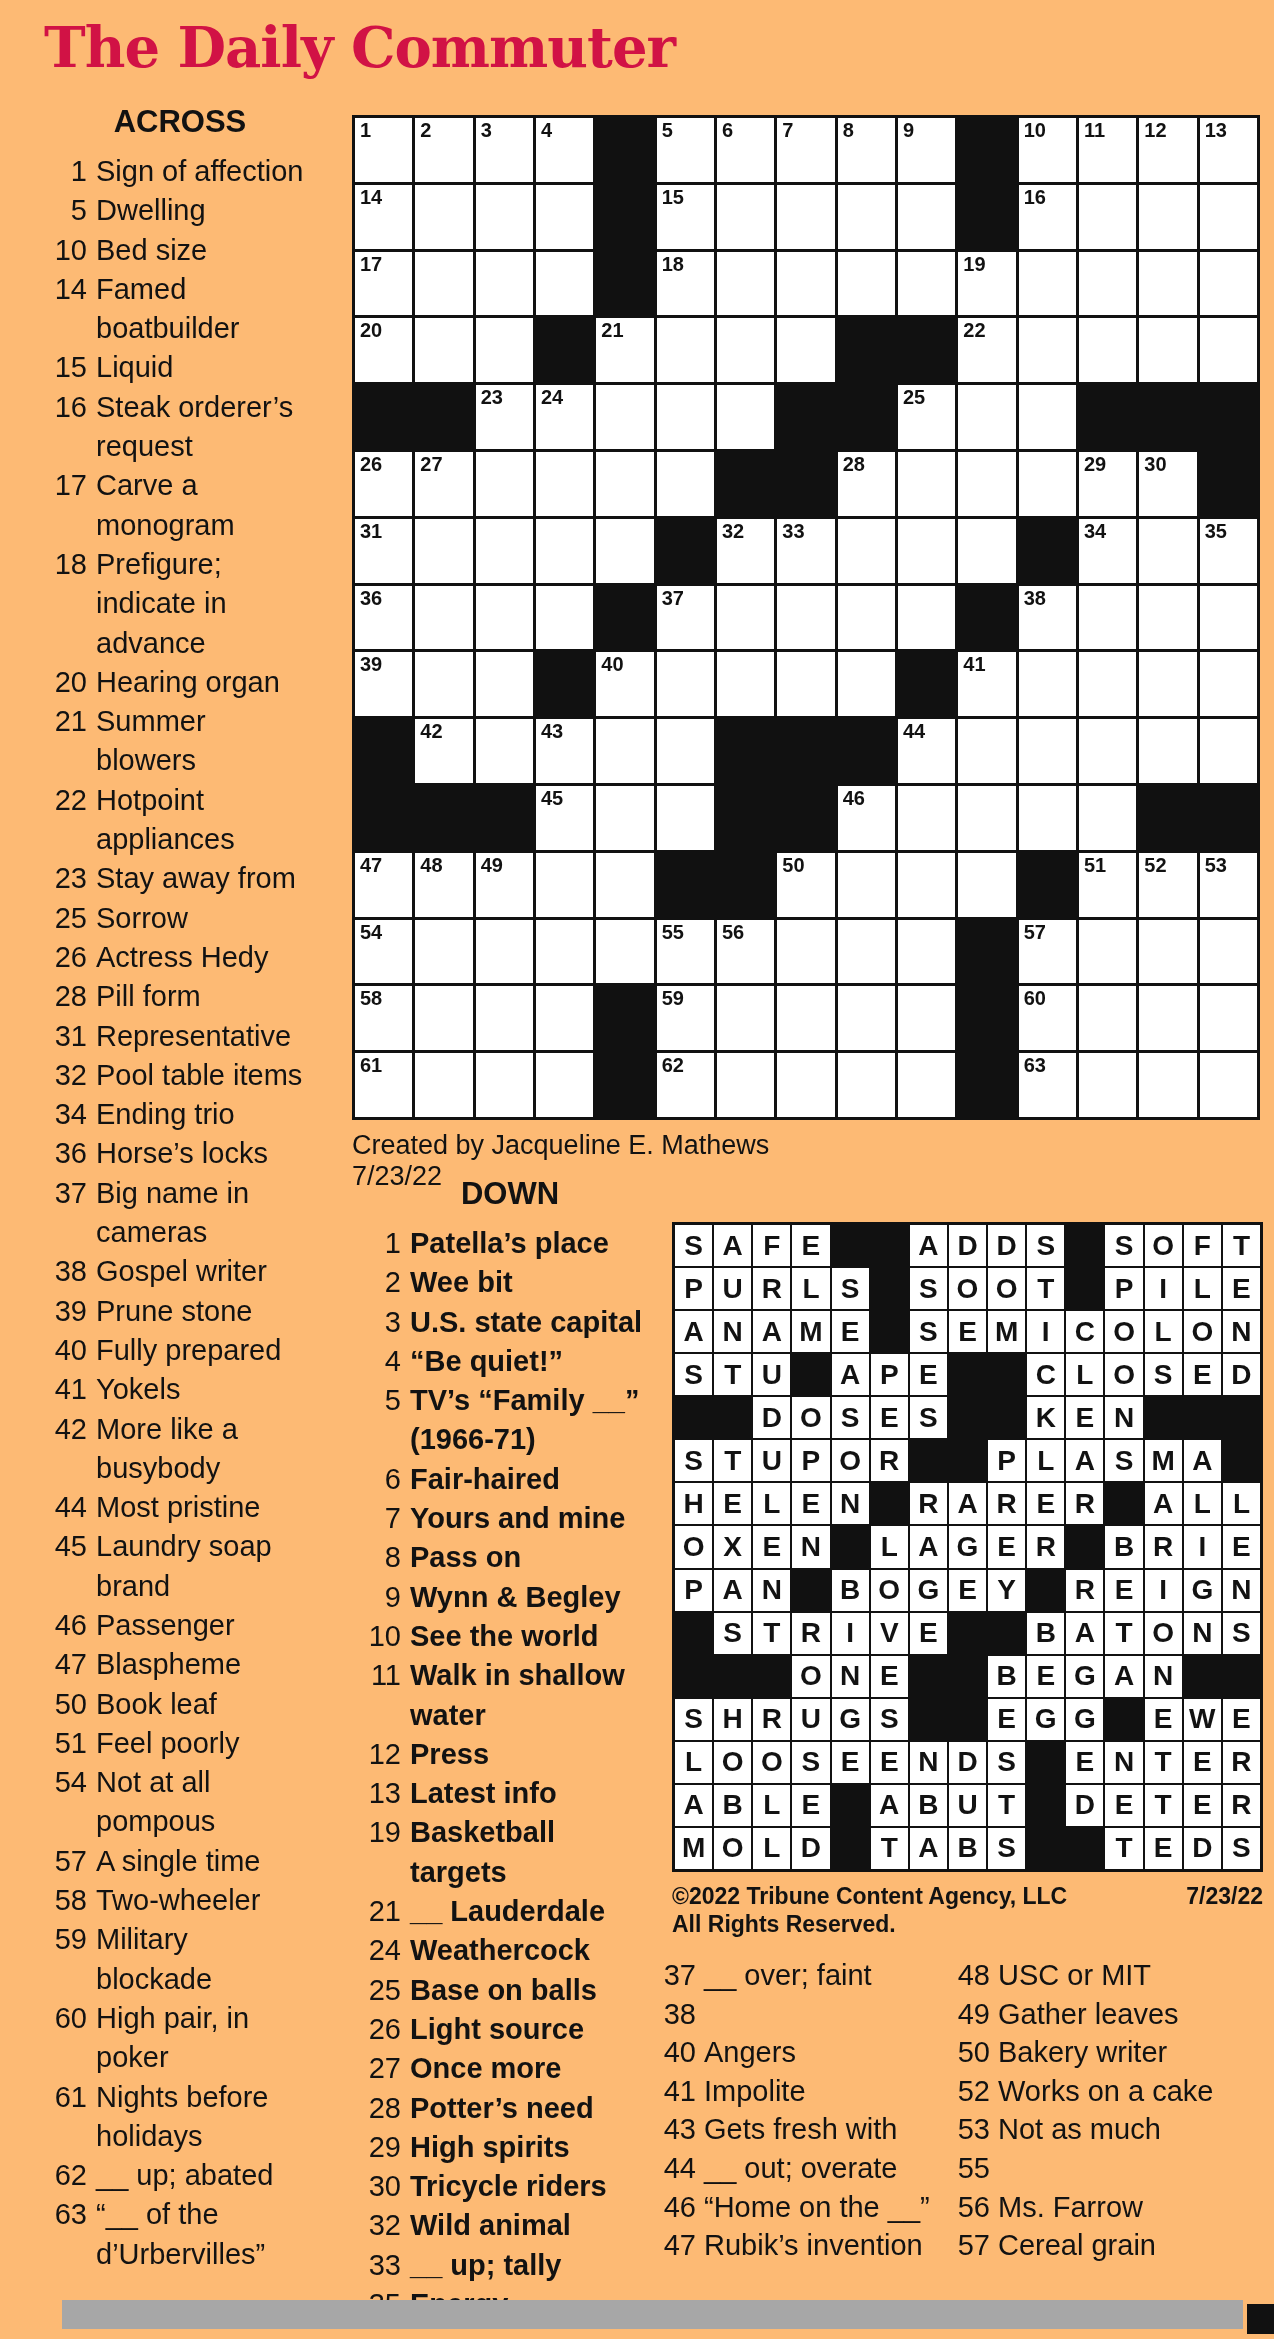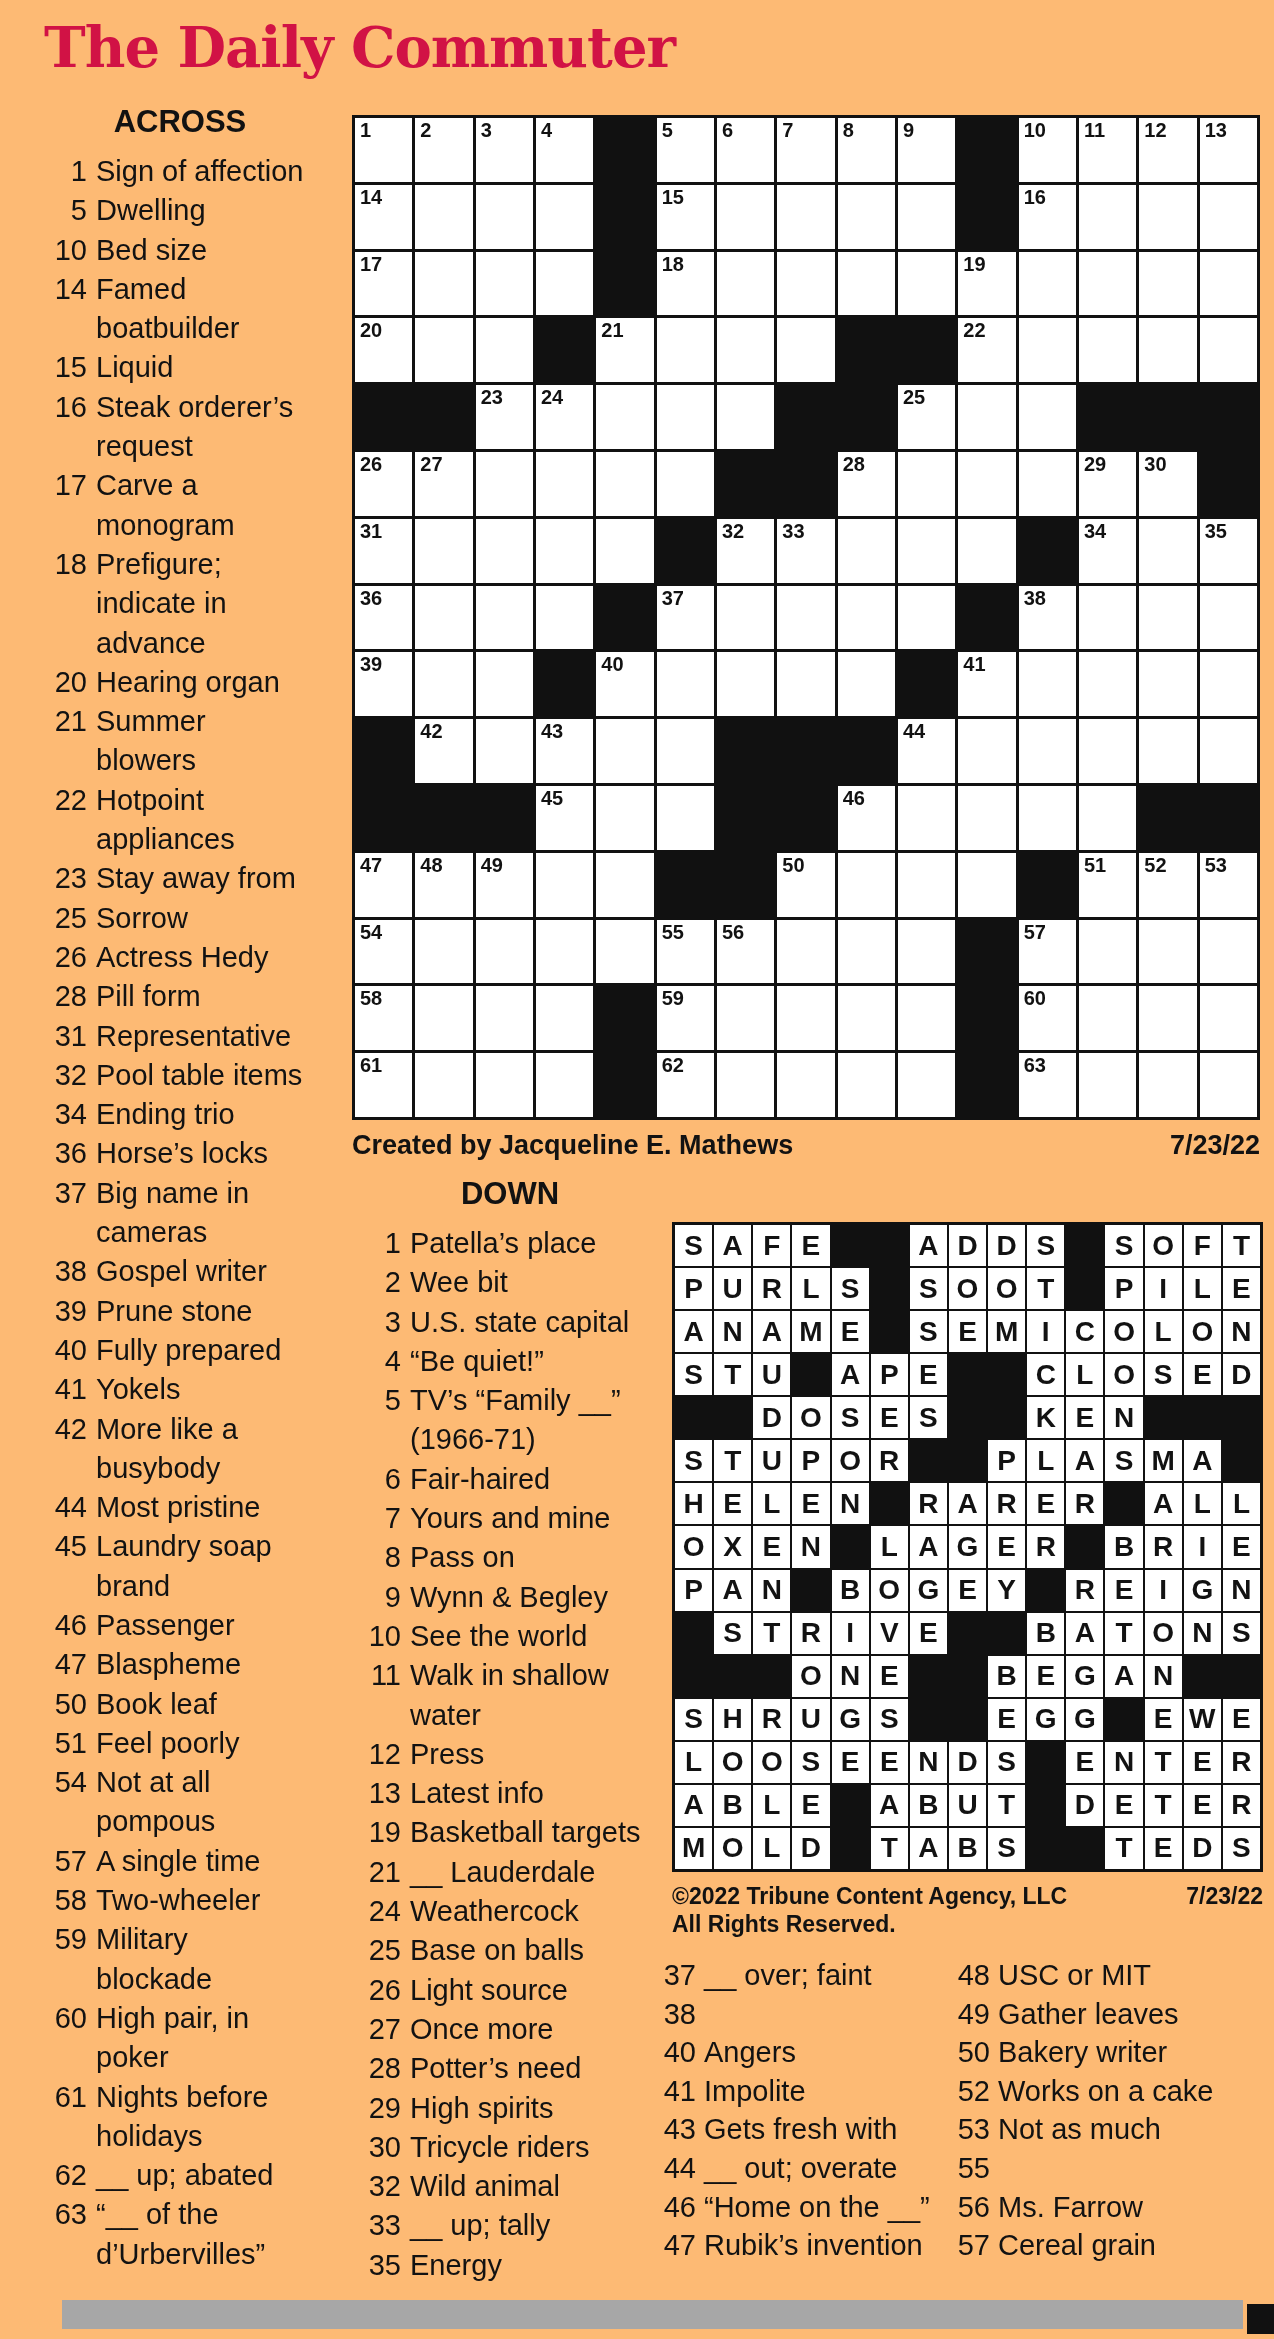--- a/index.html
+++ b/index.html
@@ -15,37 +15,37 @@
   .clue-head { font-size:31px; font-weight:700; text-align:center; margin-bottom:12px; }
   .clue { display:flex; line-height:39.3px; font-size:29px; }
   .cnum { flex:none; width:56px; text-align:right; padding-right:9px; }
   .ctxt { flex:none; }
   #across-col { left:40px; top:104px; width:290px; }
   #across-col .clue-head { width:280px; }
   #across-col .ctxt { width:215px; }
   #down-col { left:362px; top:1176px; width:300px; }
   #down-col .clue-head { width:296px; }
   #down-col .cnum { width:48px; }
-  #down-col .ctxt { width:240px; }
+  #down-col .ctxt { width:240px;font-weight:bold; }
   .extra-col .clue { line-height:38.6px; }
   .extra-col .cnum { width:46px; padding-right:8px; }
   .extra-col .ctxt { width:232px; }
   #extra-col1 { left:658px; top:1956px; width:290px; }
   #extra-col2 { left:952px; top:1956px; width:300px; }
 
   
   #grid { position:absolute; left:352px; top:115px; width:908px; height:1005px;
           display:grid; grid-template-columns:repeat(15,1fr); grid-template-rows:repeat(15,1fr);
           gap:3px; background:#111; border:3px solid #111; }
   #grid .cell { background:#fff; position:relative; }
   #grid .cell.black { background:#111; }
   #grid .num { position:absolute; top:2px; left:5px; font-size:20px; font-weight:700; line-height:1; }
 
   .byline-row { position:absolute; left:352px; top:1130px; width:908px; display:flex;
-                justify-content:space-between; font-size:27px; font-weight:700; }
+                justify-content:space-between; font-size:27px; font-weight:400;flex-direction:column; }
 
   
   #solved-head { position:absolute; left:672px; top:1178px; width:591px; text-align:center;
                  font-size:31px; font-weight:700; }
   #solved-grid { position:absolute; left:672px; top:1222px; width:591px; height:650px;
                  display:grid; grid-template-columns:repeat(15,1fr); grid-template-rows:repeat(15,1fr);
                  gap:2px; background:#111; border:3px solid #111; }
   #solved-grid .scell { background:#fff; display:flex; align-items:center; justify-content:center;
                         font-size:28px; font-weight:700; }
   #solved-grid .scell.black { background:#111; }

